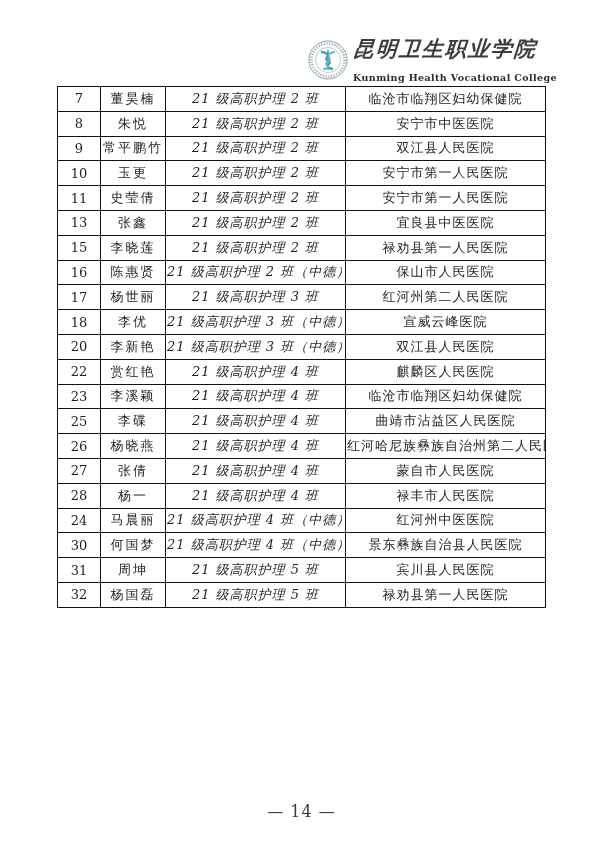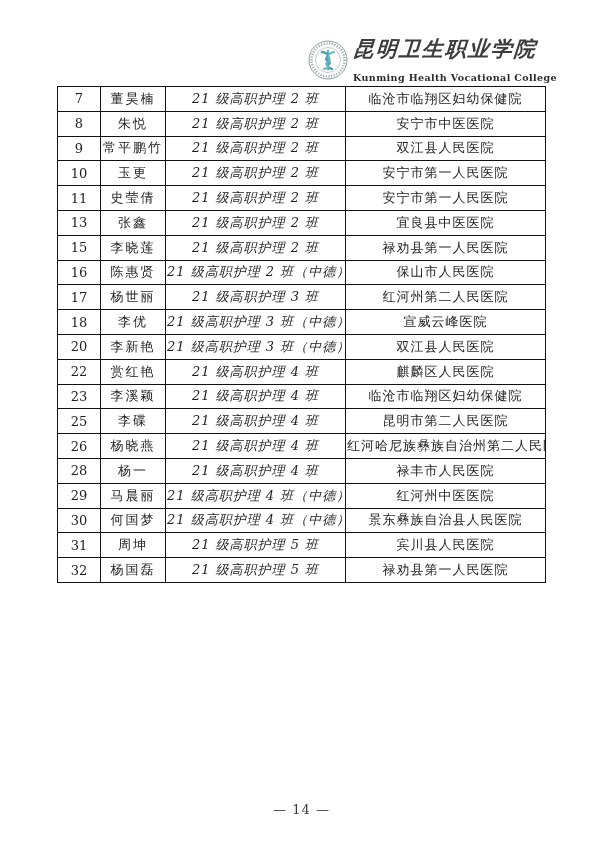--- a/index.html
+++ b/index.html
@@ -82,21 +82,21 @@
   td.cls-cell  { letter-spacing: 1px; font-style: italic; }
   td.hos-cell  { letter-spacing: 1px; }
 
   
   .page-footer {
     position: absolute;
     top: 802px;
     left: 0;
     width: 100%;
     text-align: center;
-    font-size: 13px;
+    font-size: 16px;
     letter-spacing: 1px;
     color: #3a3a3a;
   }
 </style>
 </head>
 <body>
 
 <div class="logo">
   <svg class="seal" viewBox="0 0 40 40">
     <circle cx="20" cy="20" r="19" fill="#ffffff" stroke="#8d9fa3" stroke-width="1"></circle>
@@ -197,36 +197,42 @@
       <tr>
         <td class="no-cell">23</td>
         <td class="name-cell">李溪颖</td>
         <td class="cls-cell">21 级高职护理 4 班</td>
         <td class="hos-cell">临沧市临翔区妇幼保健院</td>
       </tr>
       <tr>
         <td class="no-cell">25</td>
         <td class="name-cell">李碟</td>
         <td class="cls-cell">21 级高职护理 4 班</td>
-        <td class="hos-cell">昆明市第二人民医院</td>
+        <td class="hos-cell">曲靖市沾益区人民医院</td>
       </tr>
       <tr>
         <td class="no-cell">26</td>
         <td class="name-cell">杨晓燕</td>
         <td class="cls-cell">21 级高职护理 4 班</td>
         <td class="hos-cell">红河哈尼族彝族自治州第二人民医</td>
       </tr>
       <tr>
+        <td class="no-cell">27</td>
+        <td class="name-cell">张倩</td>
+        <td class="cls-cell">21 级高职护理 4 班</td>
+        <td class="hos-cell">蒙自市人民医院</td>
+      </tr>
+      <tr>
         <td class="no-cell">28</td>
         <td class="name-cell">杨一</td>
         <td class="cls-cell">21 级高职护理 4 班</td>
         <td class="hos-cell">禄丰市人民医院</td>
       </tr>
       <tr>
-        <td class="no-cell">29</td>
+        <td class="no-cell">24</td>
         <td class="name-cell">马晨丽</td>
         <td class="cls-cell">21 级高职护理 4 班（中德）</td>
         <td class="hos-cell">红河州中医医院</td>
       </tr>
       <tr>
         <td class="no-cell">30</td>
         <td class="name-cell">何国梦</td>
         <td class="cls-cell">21 级高职护理 4 班（中德）</td>
         <td class="hos-cell">景东彝族自治县人民医院</td>
       </tr>

